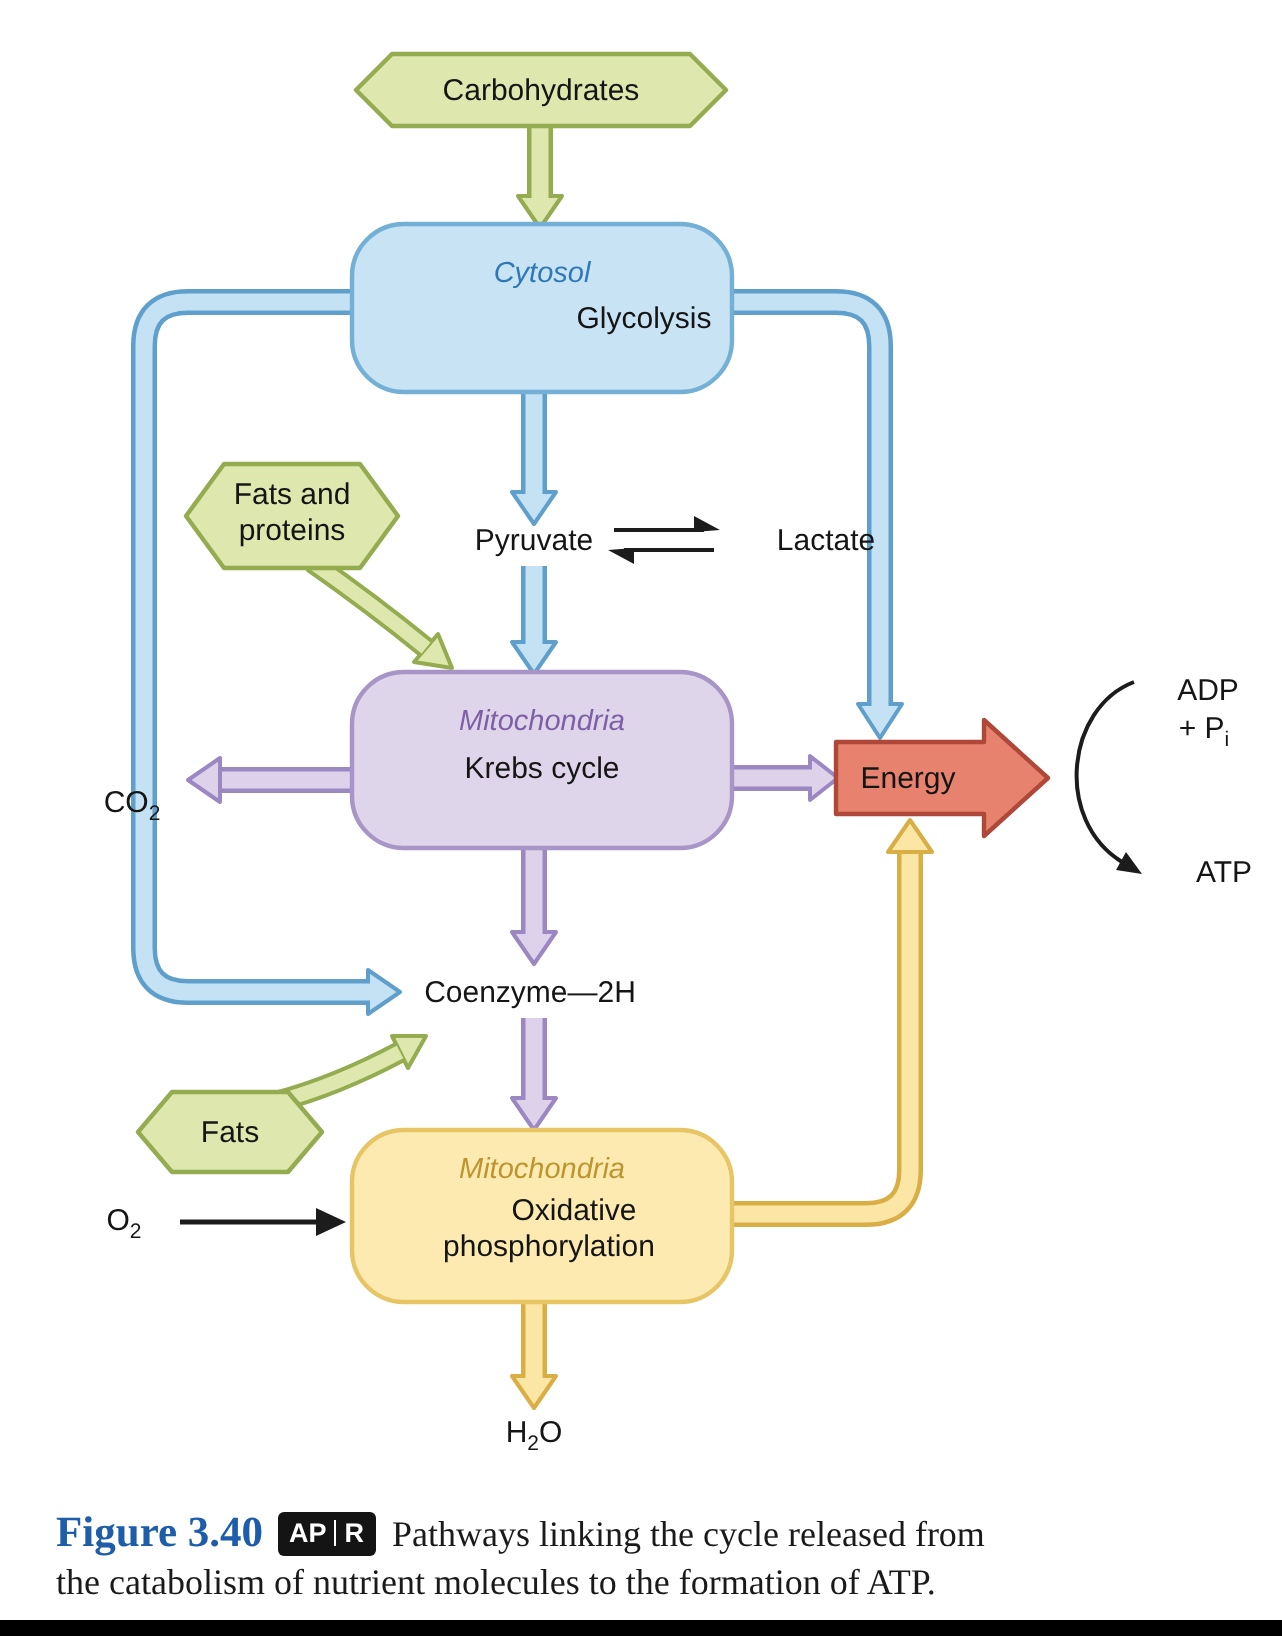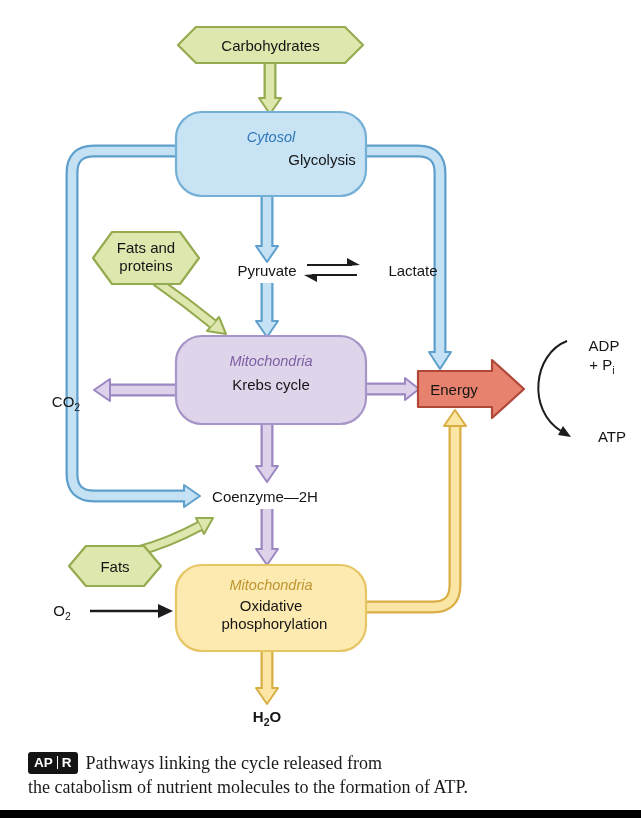--- a/index.html
+++ b/index.html
@@ -195,33 +195,33 @@
 
   <div class="lbl" style="left:36px;top:381px;width:60px;margin-top:12px;"><span>CO</span><sub>2</sub></div>
 
   <div class="lbl" style="left:416px;top:381px;width:76px;">Energy</div>
 
   <div class="lbl" style="left:202px;top:488px;width:126px;">Coenzyme—2H</div>
 
   <div class="lbl" style="left:69px;top:558px;width:92px;">Fats</div>
 
   <div class="lbl org-gold" style="left:176px;top:577px;width:190px;">Mitochondria</div>
-  <div class="lbl" style="left:176px;top:597px;width:190px;">Oxidative</div>
+  <div class="lbl" style="left:192px;top:597px;width:190px;">Oxidative</div>
   <div class="lbl" style="left:176px;top:615px;width:197px;">phosphorylation</div>
 
   <div class="lbl" style="left:40px;top:602px;width:44px;"><span>O</span><sub>2</sub></div>
 
-  <div class="lbl" style="left:234px;top:708px;width:66px;font-weight:bold;"><span>H</span><sub>2</sub><span>O</span></div>
+  <div class="lbl" style="left:234px;top:708px;width:66px;"><span>H</span><sub>2</sub><span>O</span></div>
 
   <div class="lbl left" style="left:574px;top:337px;width:60px;">ADP</div>
   <div class="lbl left" style="left:572px;top:356px;width:60px;"><span>+ P</span><sub>i</sub></div>
   <div class="lbl left" style="left:582px;top:428px;width:60px;">ATP</div>
 
   <div class="caption">
-    <span class="apr-badge">
+    <span class="fig-label">Figure 3.40</span><span class="apr-badge">
         <span>AP</span>
         <span class="apr-div"></span>
         <span>R</span>
       </span><span>Pathways linking the cycle released from</span><br>
     <span>the catabolism of nutrient molecules to the formation of ATP.</span>
   </div>
 
   <div class="bottom-bar"></div>
 </div>
 

